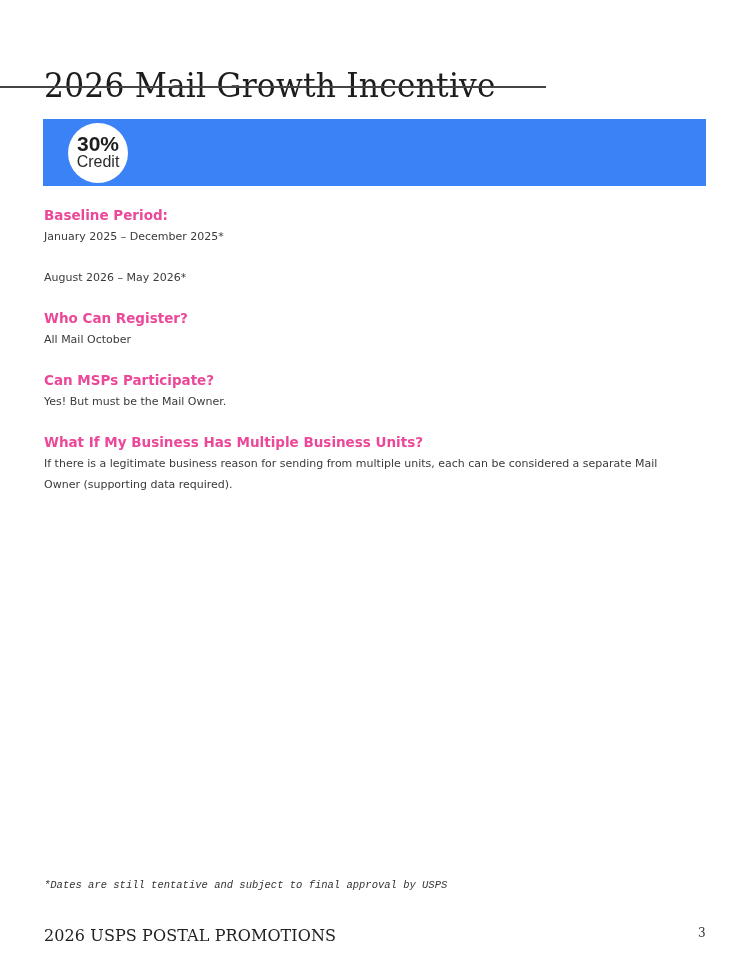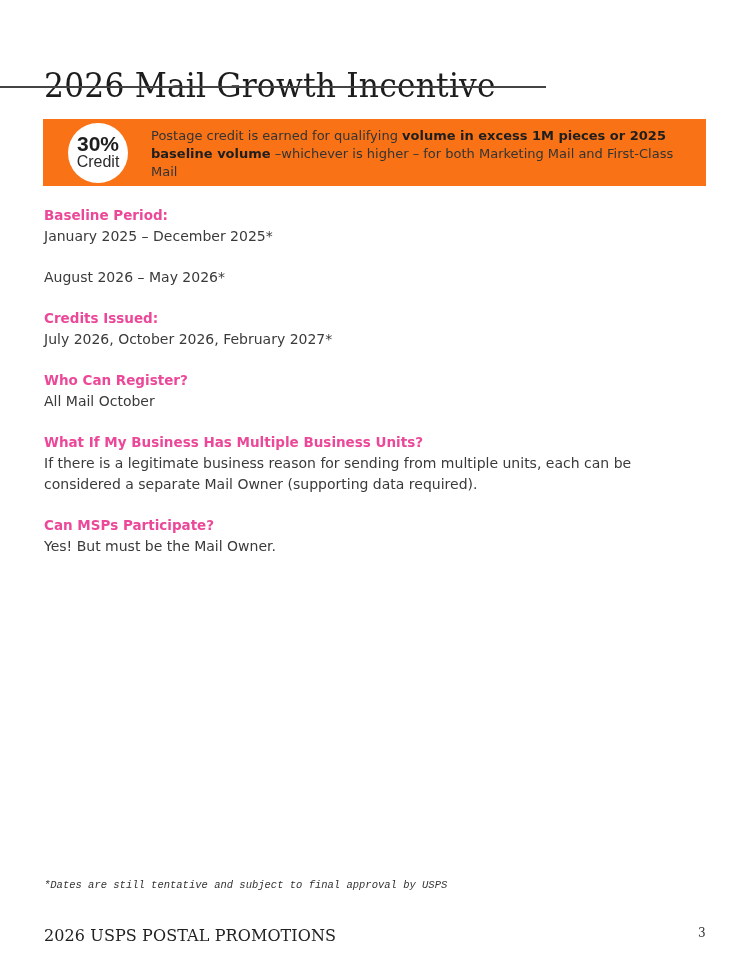--- a/index.html
+++ b/index.html
@@ -12,21 +12,21 @@
       position: absolute; left: 44px; top: 44px;
       font-family: "DejaVu Serif", serif; font-size: 33px; font-weight: normal;
       color: #1c1c1c; letter-spacing: 0.2px; white-space: nowrap;
       transform: scaleX(0.95); transform-origin: left top;
     }
     .title-rule {
       position: absolute; left: 0; top: 86px; width: 546px; height: 2px; background: #444;
     }
     .banner {
       position: absolute; left: 43px; top: 119px; width: 663px; height: 67px;
-      background: #f97316;
+      background: #3b82f6;
     }
     .badge {
       position: absolute; left: 25px; top: 4px; width: 60px; height: 60px;
       border-radius: 50%; background: #ffffff; text-align: center;
     }
     .badge-pct {
       display: block; font-family: "Liberation Sans", sans-serif; font-weight: bold;
       font-size: 21px; margin-top: 10px; line-height: 22px; color: #1e1e1e;
     }
     .badge-label {
@@ -40,21 +40,21 @@
     }
     .banner-text b { color: #1e1e1e; }
     .sections { position: absolute; left: 44px; top: 205px; width: 640px; }
     .section { margin-bottom: 20px; }
     .sec-head {
       font-family: "DejaVu Sans", sans-serif; font-weight: bold; font-size: 13.5px;
       line-height: 21px; color: #ec4899;
     }
     .sec-head.italic { font-style: italic; }
     .sec-body {
-      font-family: "DejaVu Sans", sans-serif; font-size: 14px; line-height: 21px;
+      font-family: "DejaVu Sans", sans-serif; font-size: 11px; line-height: 21px;
       color: #3a3a3a;
     }
     .footnote {
       position: absolute; left: 44px; top: 879px;
       font-family: Liberation Mono, monospace; font-style: italic; font-size: 10.5px;
       color: #333;
     }
     .footer-left {
       position: absolute; left: 44px; top: 926px;
       font-family: "DejaVu Serif", serif; font-size: 16px; color: #222;
@@ -70,44 +70,39 @@
 <body>
 
 <h1 class="title">2026 Mail Growth Incentive</h1>
 <div class="title-rule"></div>
 
 <div class="banner">
   <div class="badge">
     <span class="badge-pct">30%</span>
     <span class="badge-label">Credit</span>
   </div>
-  <div class="banner-text"><span>Postage credit is earned for qualifying </span><b>volume in excess 1M pieces or 2025 baseline volume</b><span>  –whichever is higher – for both Marketing Mail and First-Class Mail</span></div>
 </div>
 
 <div class="sections">
   <div class="section">
     <div class="sec-head">Baseline Period:</div>
     <div class="sec-body">January 2025 – December 2025*</div>
   </div>
   <div class="section">
     <div class="sec-body">August 2026 – May 2026*</div>
   </div>
   <div class="section">
-    <div class="sec-head">Credits Issued:</div>
-    <div class="sec-body">July 2026, October 2026, February 2027*</div>
-  </div>
-  <div class="section">
     <div class="sec-head">Who Can Register?</div>
     <div class="sec-body">All Mail October</div>
   </div>
   <div class="section">
+    <div class="sec-head">Can MSPs Participate?</div>
+    <div class="sec-body">Yes! But must be the Mail Owner.</div>
+  </div>
+  <div class="section">
     <div class="sec-head">What If My Business Has Multiple Business Units?</div>
     <div class="sec-body">If there is a legitimate business reason for sending from multiple units, each can be considered a separate Mail Owner (supporting data required).</div>
-  </div>
-  <div class="section">
-    <div class="sec-head">Can MSPs Participate?</div>
-    <div class="sec-body">Yes! But must be the Mail Owner.</div>
   </div>
 </div>
 
 <div class="footnote">*Dates are still tentative and subject to final approval by USPS</div>
 <div class="footer-left">2026 USPS POSTAL PROMOTIONS</div>
 <div class="page-num">3</div>
 
 </body></html>

